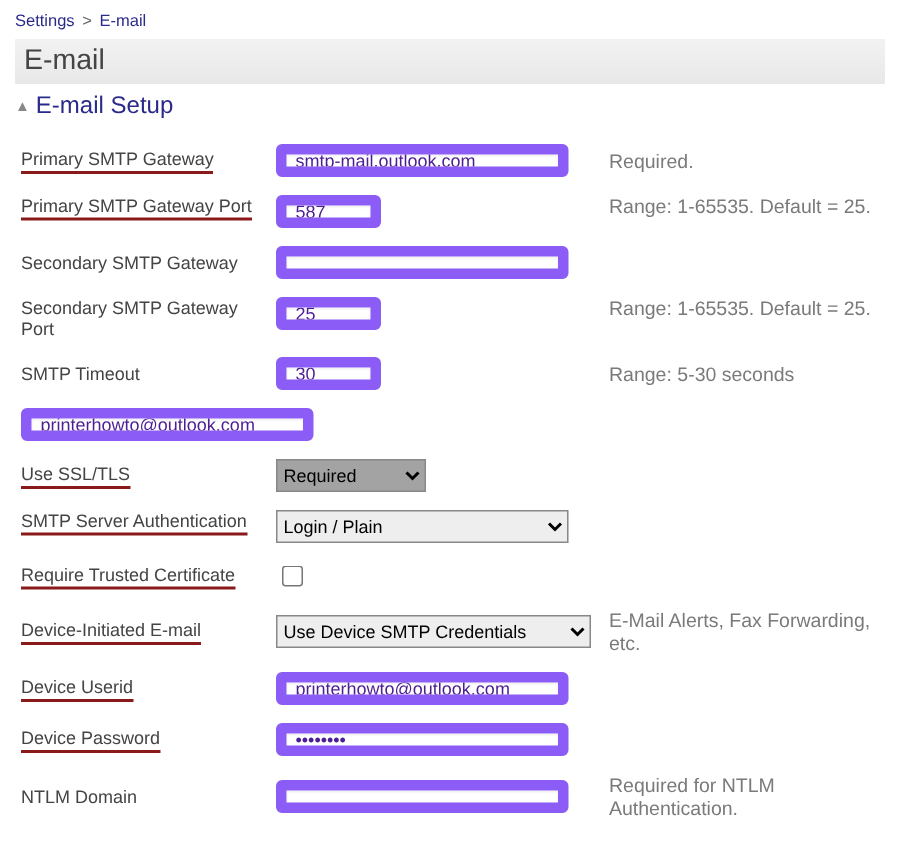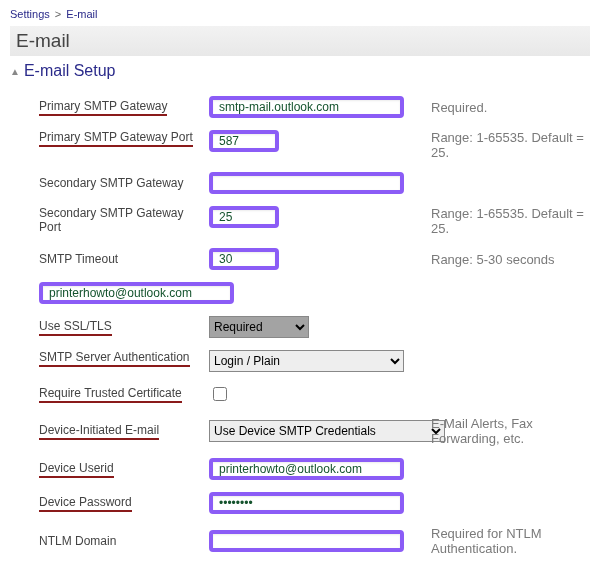--- a/index.html
+++ b/index.html
@@ -34,21 +34,20 @@
   }
   .section-head .chev {
     font-size: 10px;
     color: #888;
   }
   .form { display: block; padding-left: 4px; }
   .row {
     display: flex;
     align-items: center;
     padding: 6px 0;
-    margin-left: 25px;
   }
   .row.tall-label { align-items: flex-start; }
   .label-col {
     width: 170px;
     padding-right: 10px;
     color: #444;
   }
   .label-text.underlined {
     border-bottom: 2px solid #8a1a1a;
     display: inline-block;
@@ -59,47 +58,47 @@
   }
   .hint-col {
     flex: 1;
     color: #7a7a7a;
     font-size: 13px;
     padding-left: 12px;
   }
   input[type="text"], input[type="password"], select.full {
     width: 195px;
     height: 22px;
-    border: 4px solid #8b5cf6;
+    border: 7px solid #8b5cf6;
     border-radius: 4px;
     background: #fff;
     padding: 2px 6px;
     font-size: 12px;
-    color: #14532d;
+    color: #4c1d95;
     box-shadow: inset 0 1px 2px rgba(0,0,0,0.08);
   }
   input.short {
     width: 70px;
   }
   select.small {
     width: 100px;
     height: 22px;
     border: 1px solid #888;
     background: #a3a3a3;
     font-size: 12px;
   }
   select.medium {
     width: 195px;
     height: 22px;
     border: 1px solid #888;
     background: #eee;
     font-size: 12px;
   }
   select.wide {
-    width: 236px;
+    width: 210px;
     height: 22px;
     border: 1px solid #888;
     background: #eee;
     font-size: 12px;
   }
   .checkbox { width: 14px; height: 14px; }
 </style>
 </head>
 <body>
 

